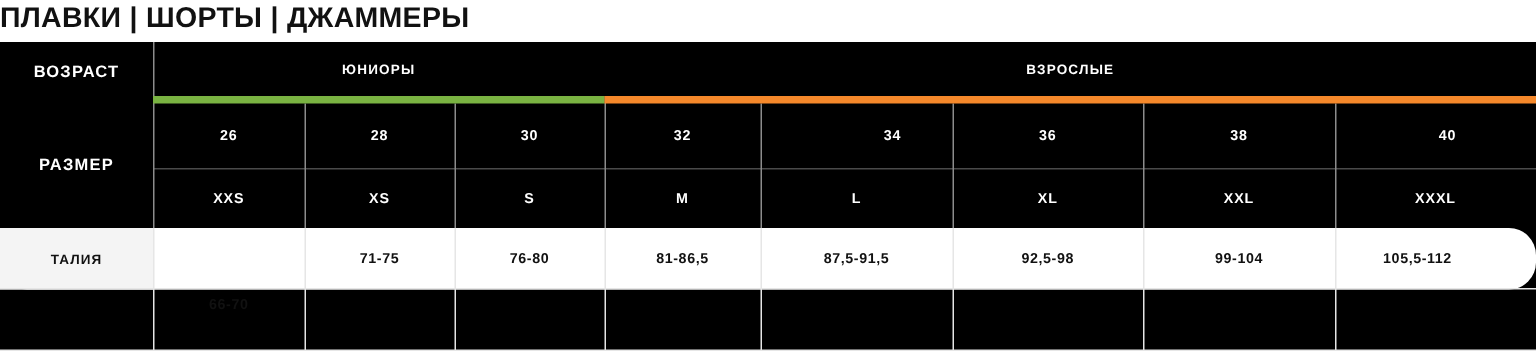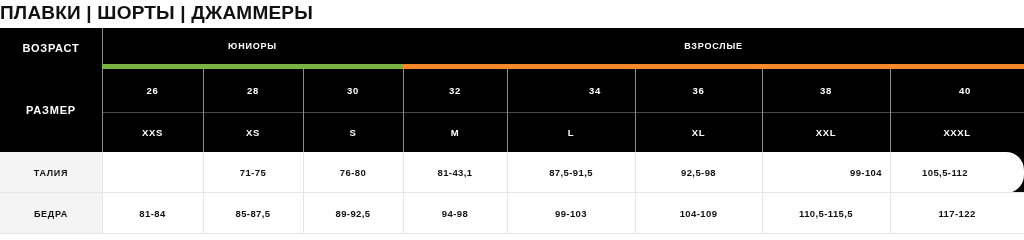--- a/index.html
+++ b/index.html
@@ -269,38 +269,27 @@
 
       <div class="accent green" style="background: rgb(122, 179, 66);"></div>
       <div class="accent orange" style="background: rgb(245, 136, 42);"></div>
     </div>
 
     <div class="data-row r0">
       <div class="rowlabel">ТАЛИЯ</div>
       <div class="cell" style="left:102px;width:101px;margin-top:31px;">66-70</div>
       <div class="cell" style="left:203px;width:100px;">71-75</div>
       <div class="cell" style="left:303px;width:100px;">76-80</div>
-      <div class="cell" style="left:403px;width:104px;">81-43,1</div>
+      <div class="cell" style="left:403px;width:104px;">81-86,5</div>
       <div class="cell" style="left:507px;width:128px;">87,5-91,5</div>
       <div class="cell" style="left:635px;width:127px;">92,5-98</div>
-      <div class="cell" style="left:762px;width:128px;padding-left:40px;">99-104</div>
+      <div class="cell" style="left:762px;width:128px;">99-104</div>
       <div class="cell" style="left:878px;width:134px;">105,5-112</div>
     </div>
 
-    <div class="data-row r1">
-      <div class="rowlabel">БЕДРА</div>
-      <div class="cell" style="left:102px;width:101px;">81-84</div>
-      <div class="cell" style="left:203px;width:100px;">85-87,5</div>
-      <div class="cell" style="left:303px;width:100px;">89-92,5</div>
-      <div class="cell" style="left:403px;width:104px;">94-98</div>
-      <div class="cell" style="left:507px;width:128px;">99-103</div>
-      <div class="cell" style="left:635px;width:127px;">104-109</div>
-      <div class="cell" style="left:762px;width:128px;">110,5-115,5</div>
-      <div class="cell" style="left:890px;width:134px;">117-122</div>
-    </div>
 
     <div class="hline h1"></div>
     <div class="hline h2"></div>
 
     <div class="dline" style="left:102px;"></div>
     <div class="dline" style="left:203px;"></div>
     <div class="dline" style="left:303px;"></div>
     <div class="dline" style="left:403px;"></div>
     <div class="dline" style="left:507px;"></div>
     <div class="dline" style="left:635px;"></div>

